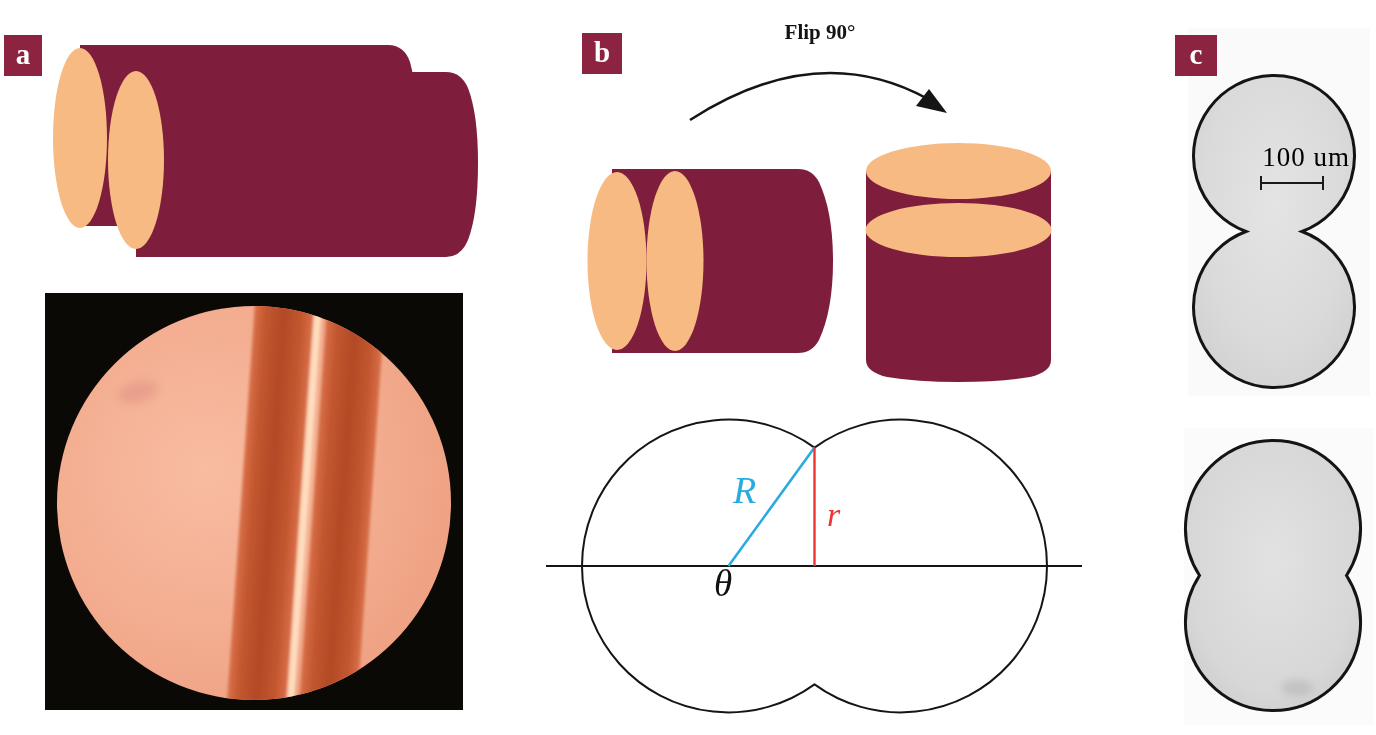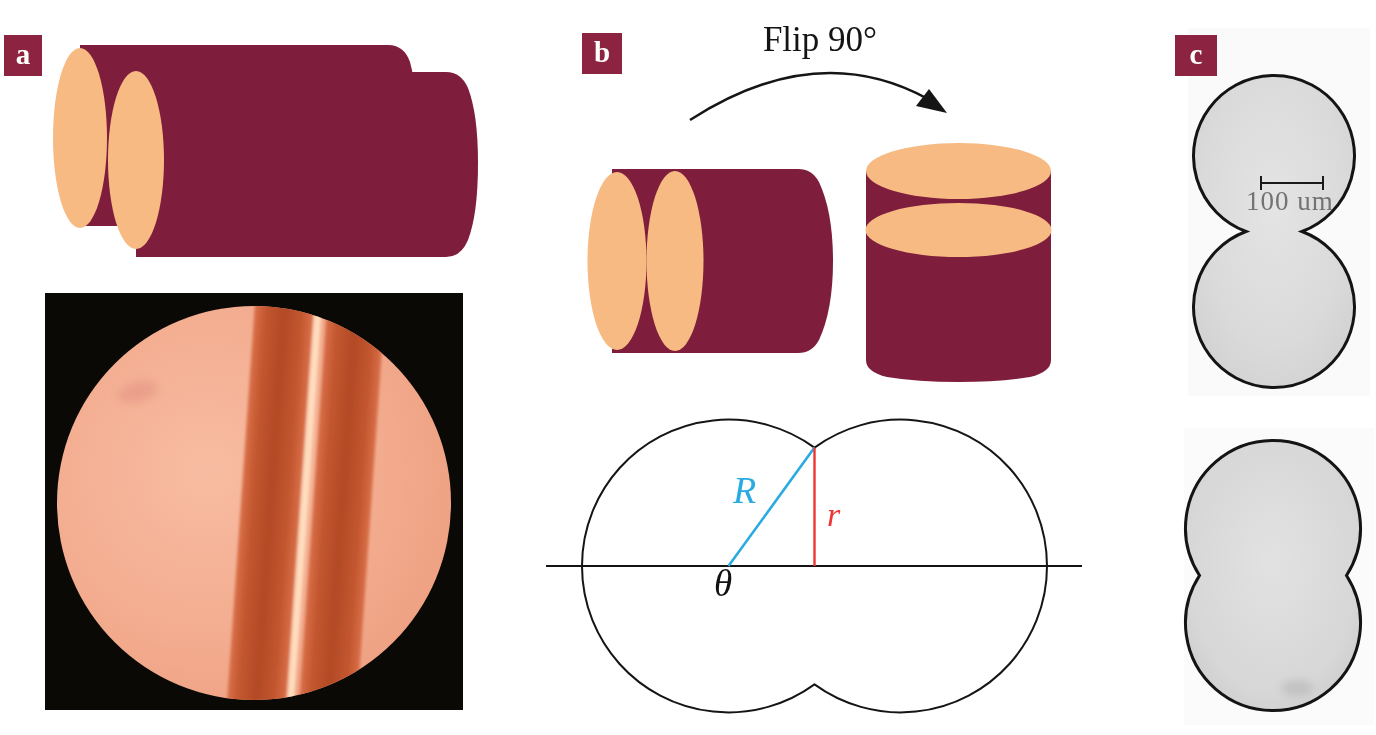--- a/index.html
+++ b/index.html
@@ -6,26 +6,26 @@
   #canvas{
     position:relative;width:1376px;height:735px;background:#fff;overflow:hidden;
     font-family:"Liberation Serif", serif;
   }
   #figure-svg{position:absolute;left:0;top:0;}
   .txt{position:absolute;white-space:nowrap;}
   .badge{
     width:40px;height:41px;background:var(--badge-maroon);
     color:#fff;font-weight:bold;font-size:29px;line-height:39px;text-align:center;
   }
-  .flip{left:700px;top:20px;width:240px;text-align:center;font-size:35px;color:#141414;}
+  .flip{left:700px;top:20px;width:240px;text-align:center;font-size:21px;color:#141414;font-weight:bold;}
   .math{font-style:italic;}
   .label-R{left:733px;top:468px;font-size:38px;color:var(--label-blue);}
   .label-r{left:827px;top:496px;font-size:34px;color:var(--label-red);}
   .label-theta{left:714px;top:562px;font-size:37px;color:#111;}
-  .scale-label{left:1230px;top:142px;width:120px;text-align:center;font-size:27px;letter-spacing:1px;color:#737373;margin-top:44px;}
+  .scale-label{left:1230px;top:142px;width:120px;text-align:right;font-size:27px;letter-spacing:1px;color:#000000;}
   .fill-maroon{fill:var(--maroon);}
   .fill-peach{fill:var(--peach);}
   .ink-stroke{stroke:var(--ink);fill:none;}
 </style>
 </head>
 <body>
 
 <div id="canvas">
 
   <svg id="figure-svg" width="1376" height="735" viewBox="0 0 1376 735">

